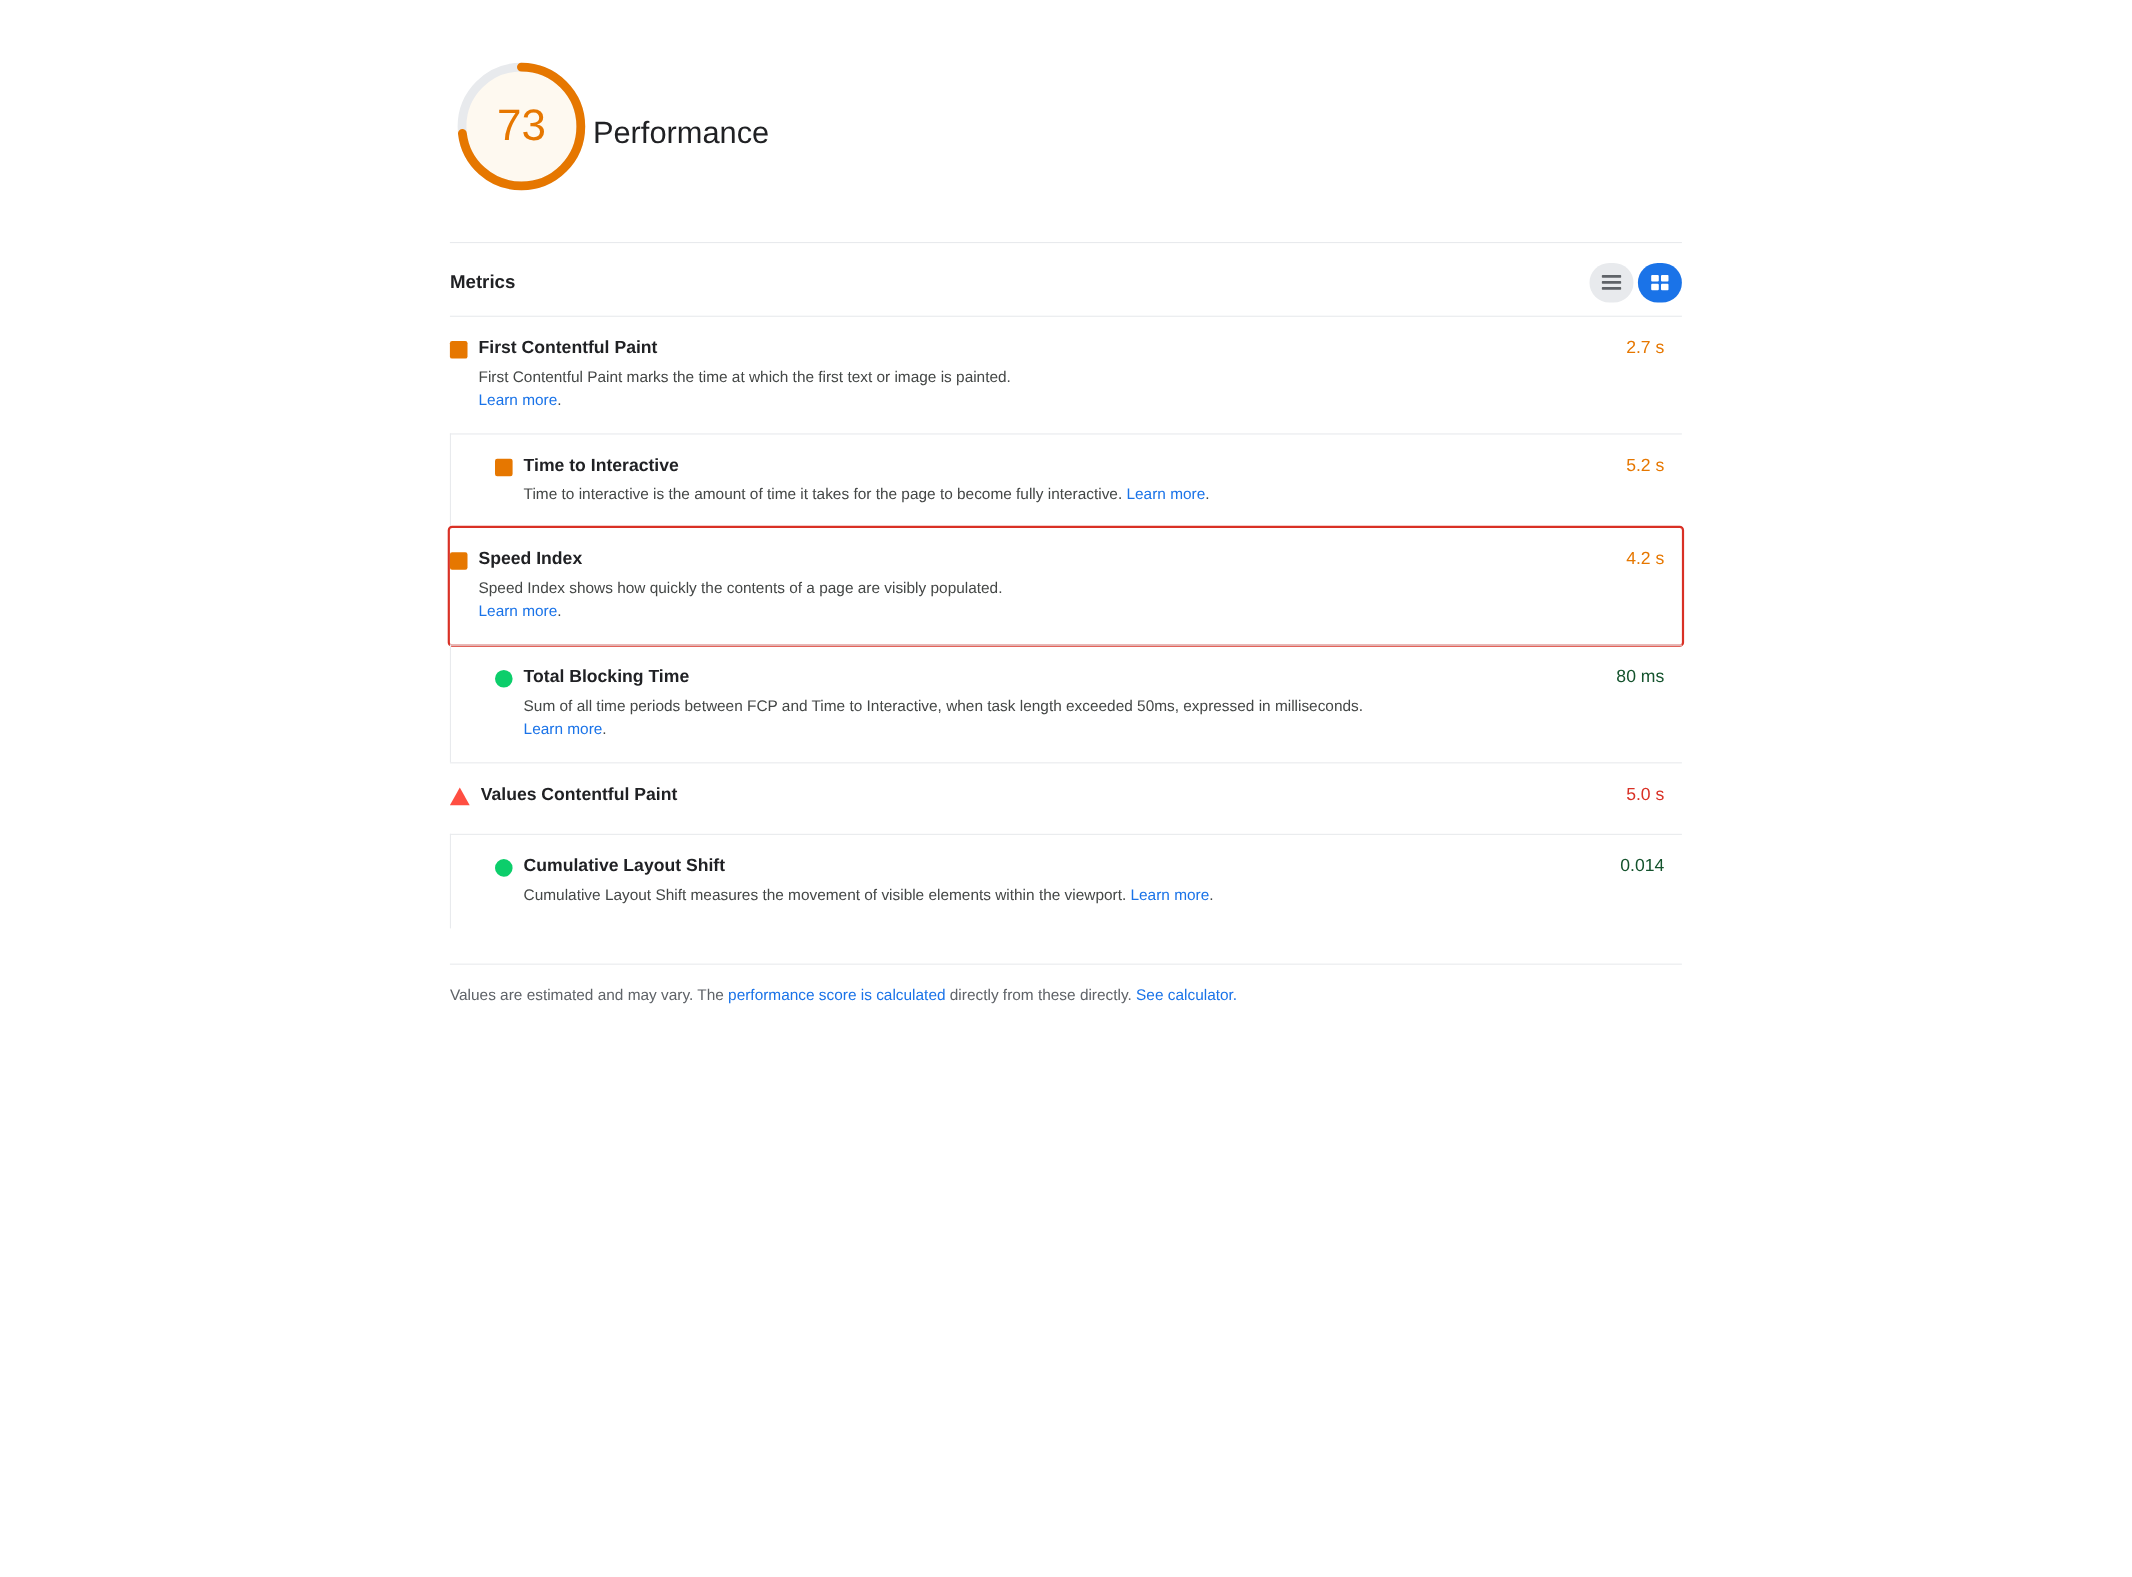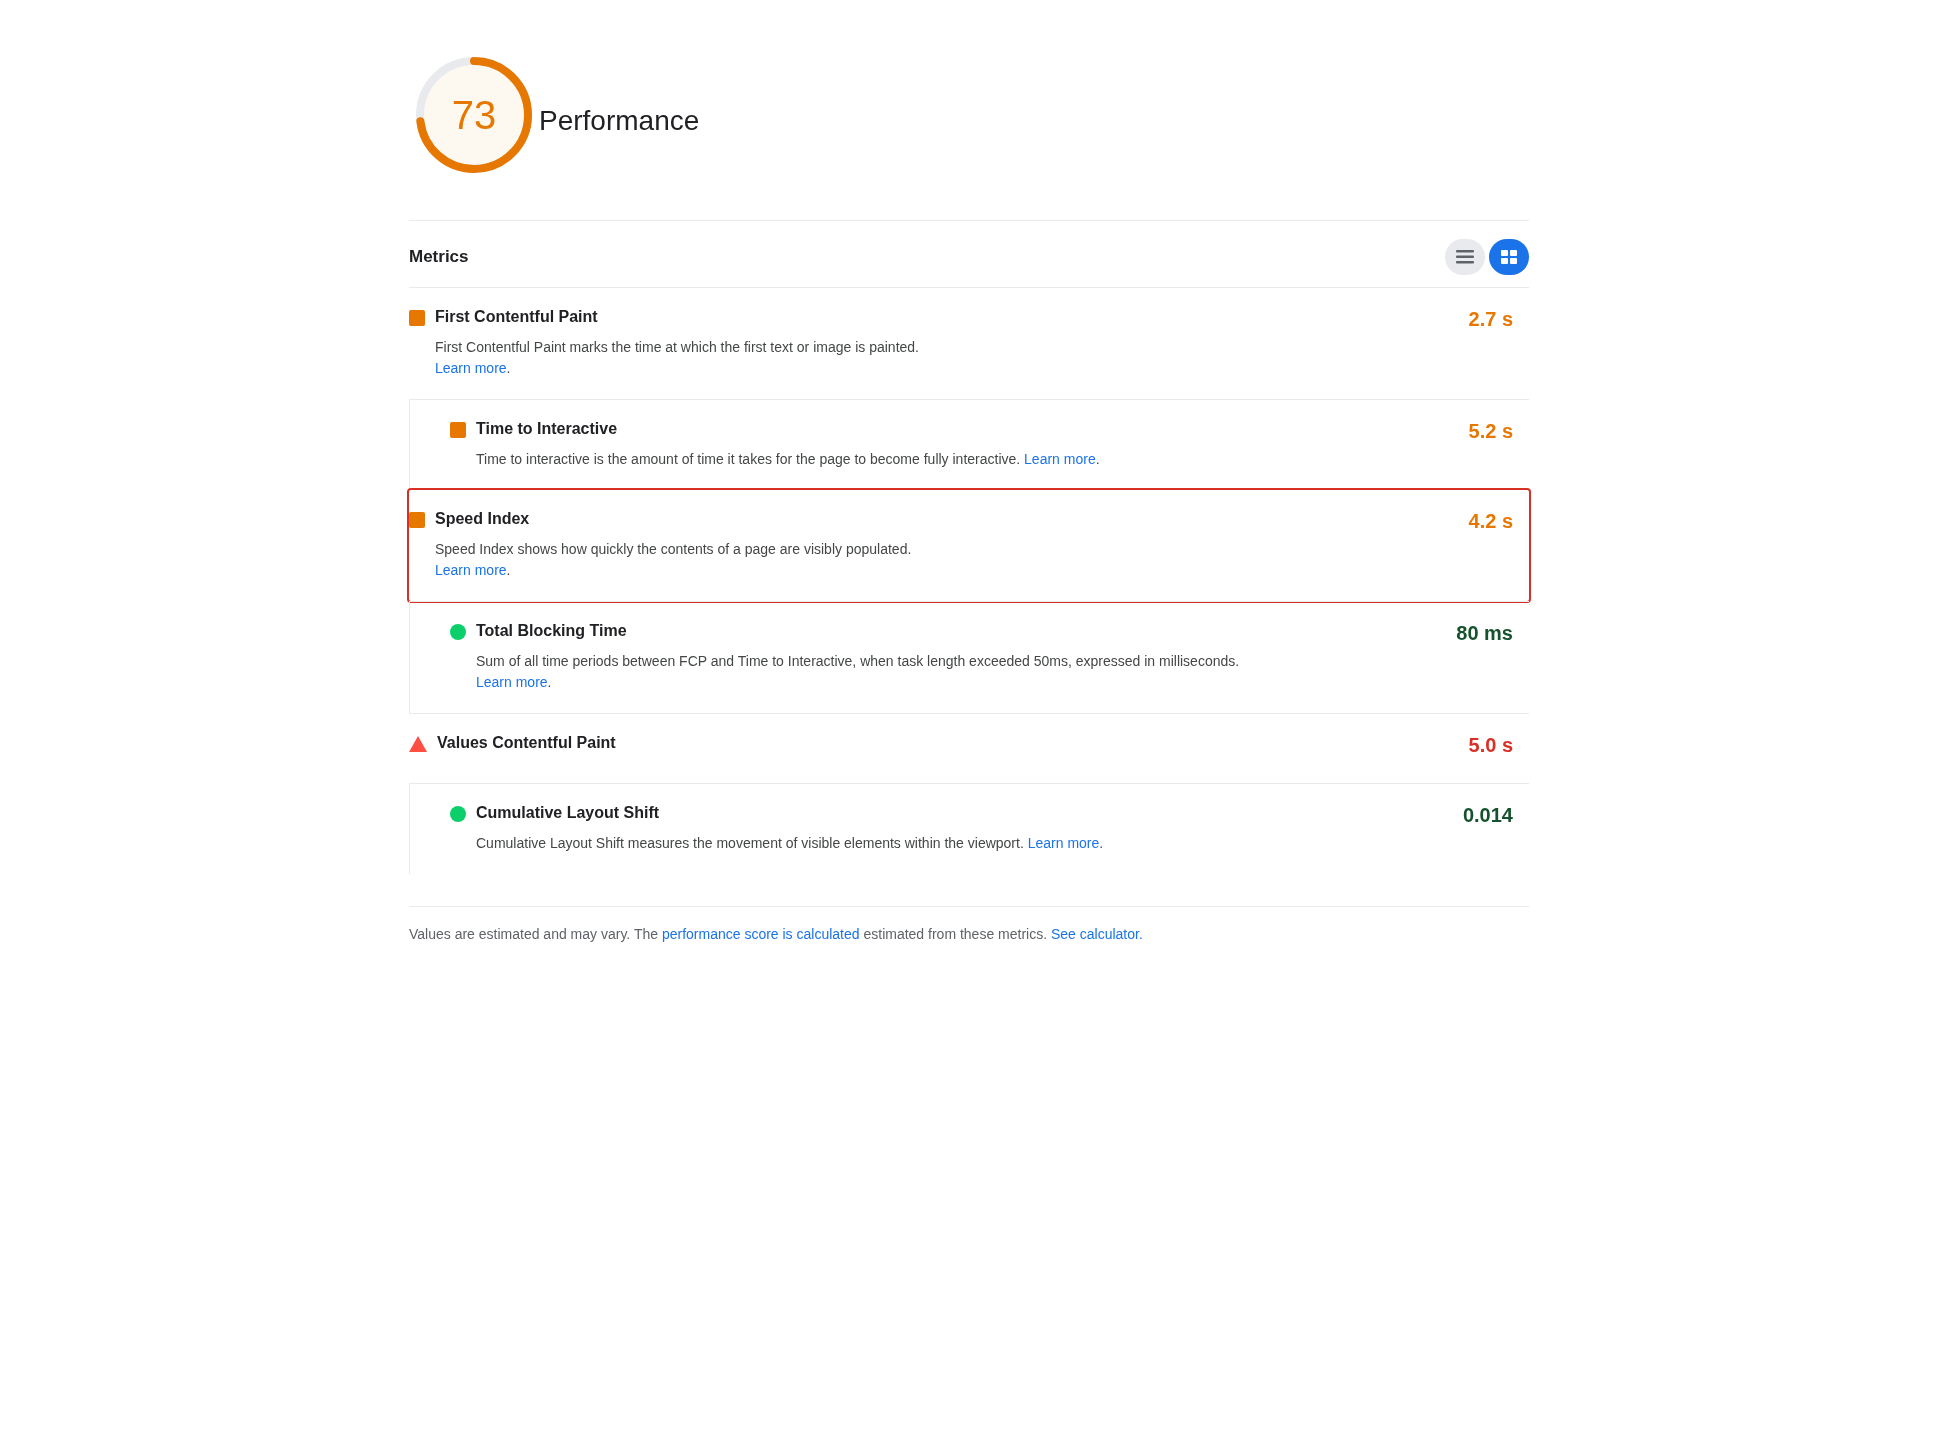--- a/index.html
+++ b/index.html
@@ -133,22 +133,22 @@
       border-left: 9px solid transparent;
       border-right: 9px solid transparent;
       border-bottom: 16px solid #ff4e42;
     }
     .metric-name {
       font-size: 16px;
       font-weight: 700;
       color: #202124;
     }
     .metric-value {
-      font-size: 20px;
-      font-weight: 700;
+      font-size: 16px;
+      font-weight: 400;
       white-space: nowrap;
       margin-left: 16px;
     }
     .metric-value.orange { color: #e67700; }
     .metric-value.red { color: #d93025; }
     .metric-value.green { color: #14532d; }
     .metric-desc {
       font-size: 14px;
       color: #444746;
       line-height: 1.5;
@@ -289,14 +289,14 @@
       <span class="metric-value green">0.014</span>
     </div>
     <div class="metric-desc">
       Cumulative Layout Shift measures the movement of visible elements within the viewport. <a class="metric-link" href="#">Learn more</a>.
     </div>
   </div>
 
 </div>
 
 <div class="footer-note">
-  <span>Values are estimated and may vary. The </span><a href="#">performance score is calculated</a><span> estimated from these metrics. </span><a href="#">See calculator.</a>
+  <span>Values are estimated and may vary. The </span><a href="#">performance score is calculated</a><span> directly from these directly. </span><a href="#">See calculator.</a>
 </div>
 
 </body></html>

